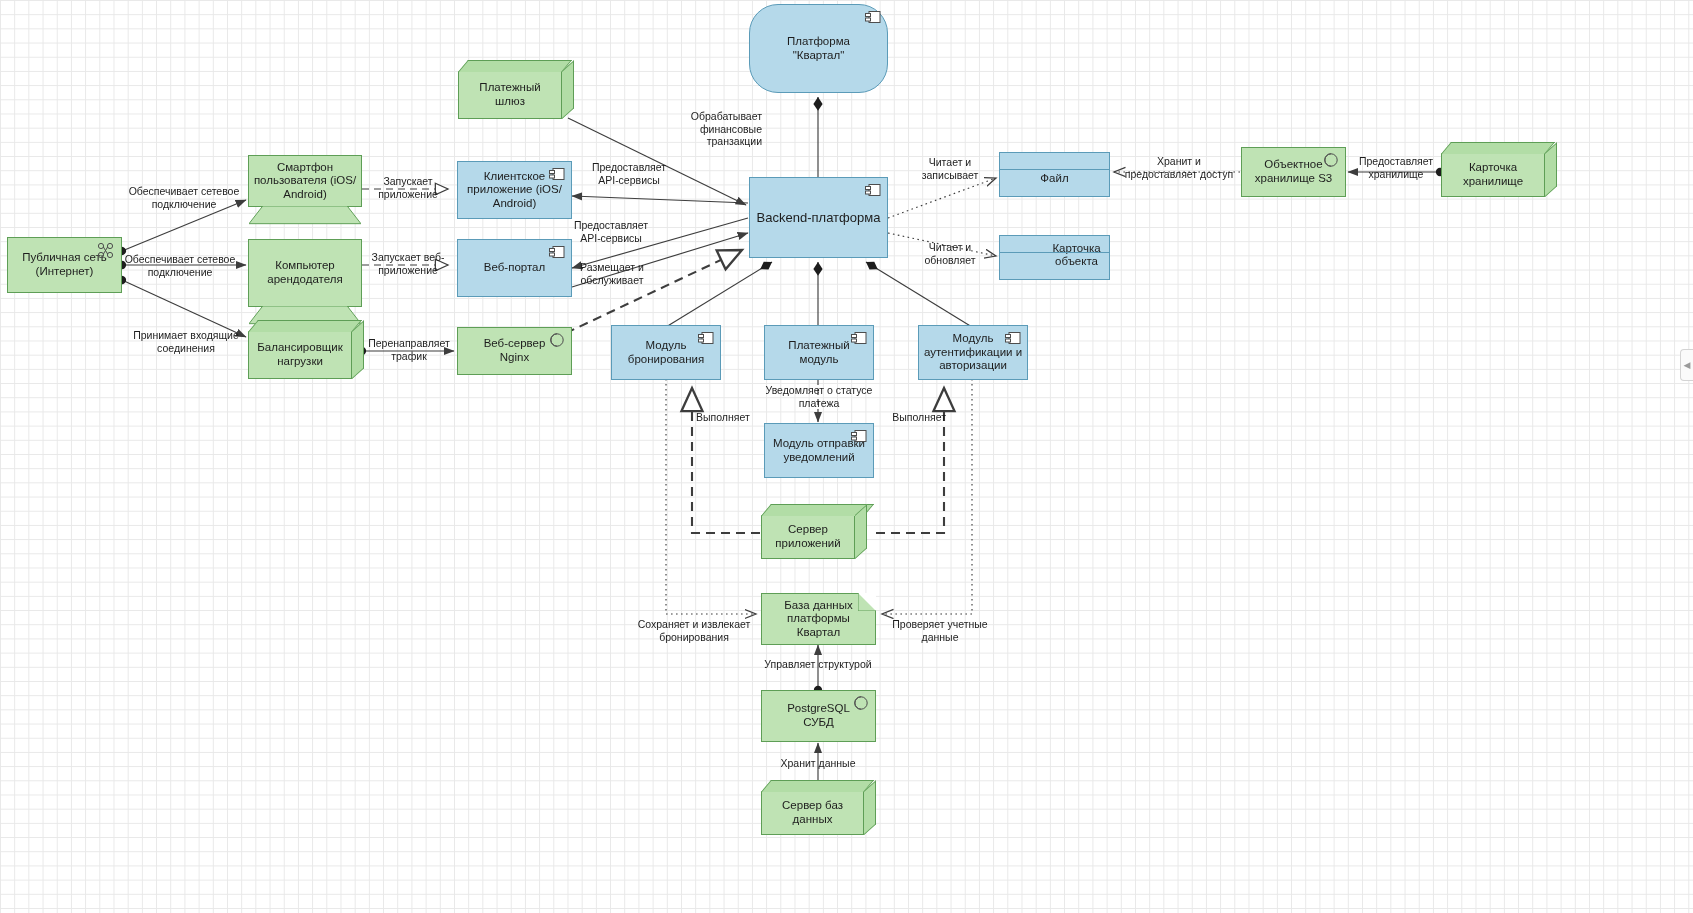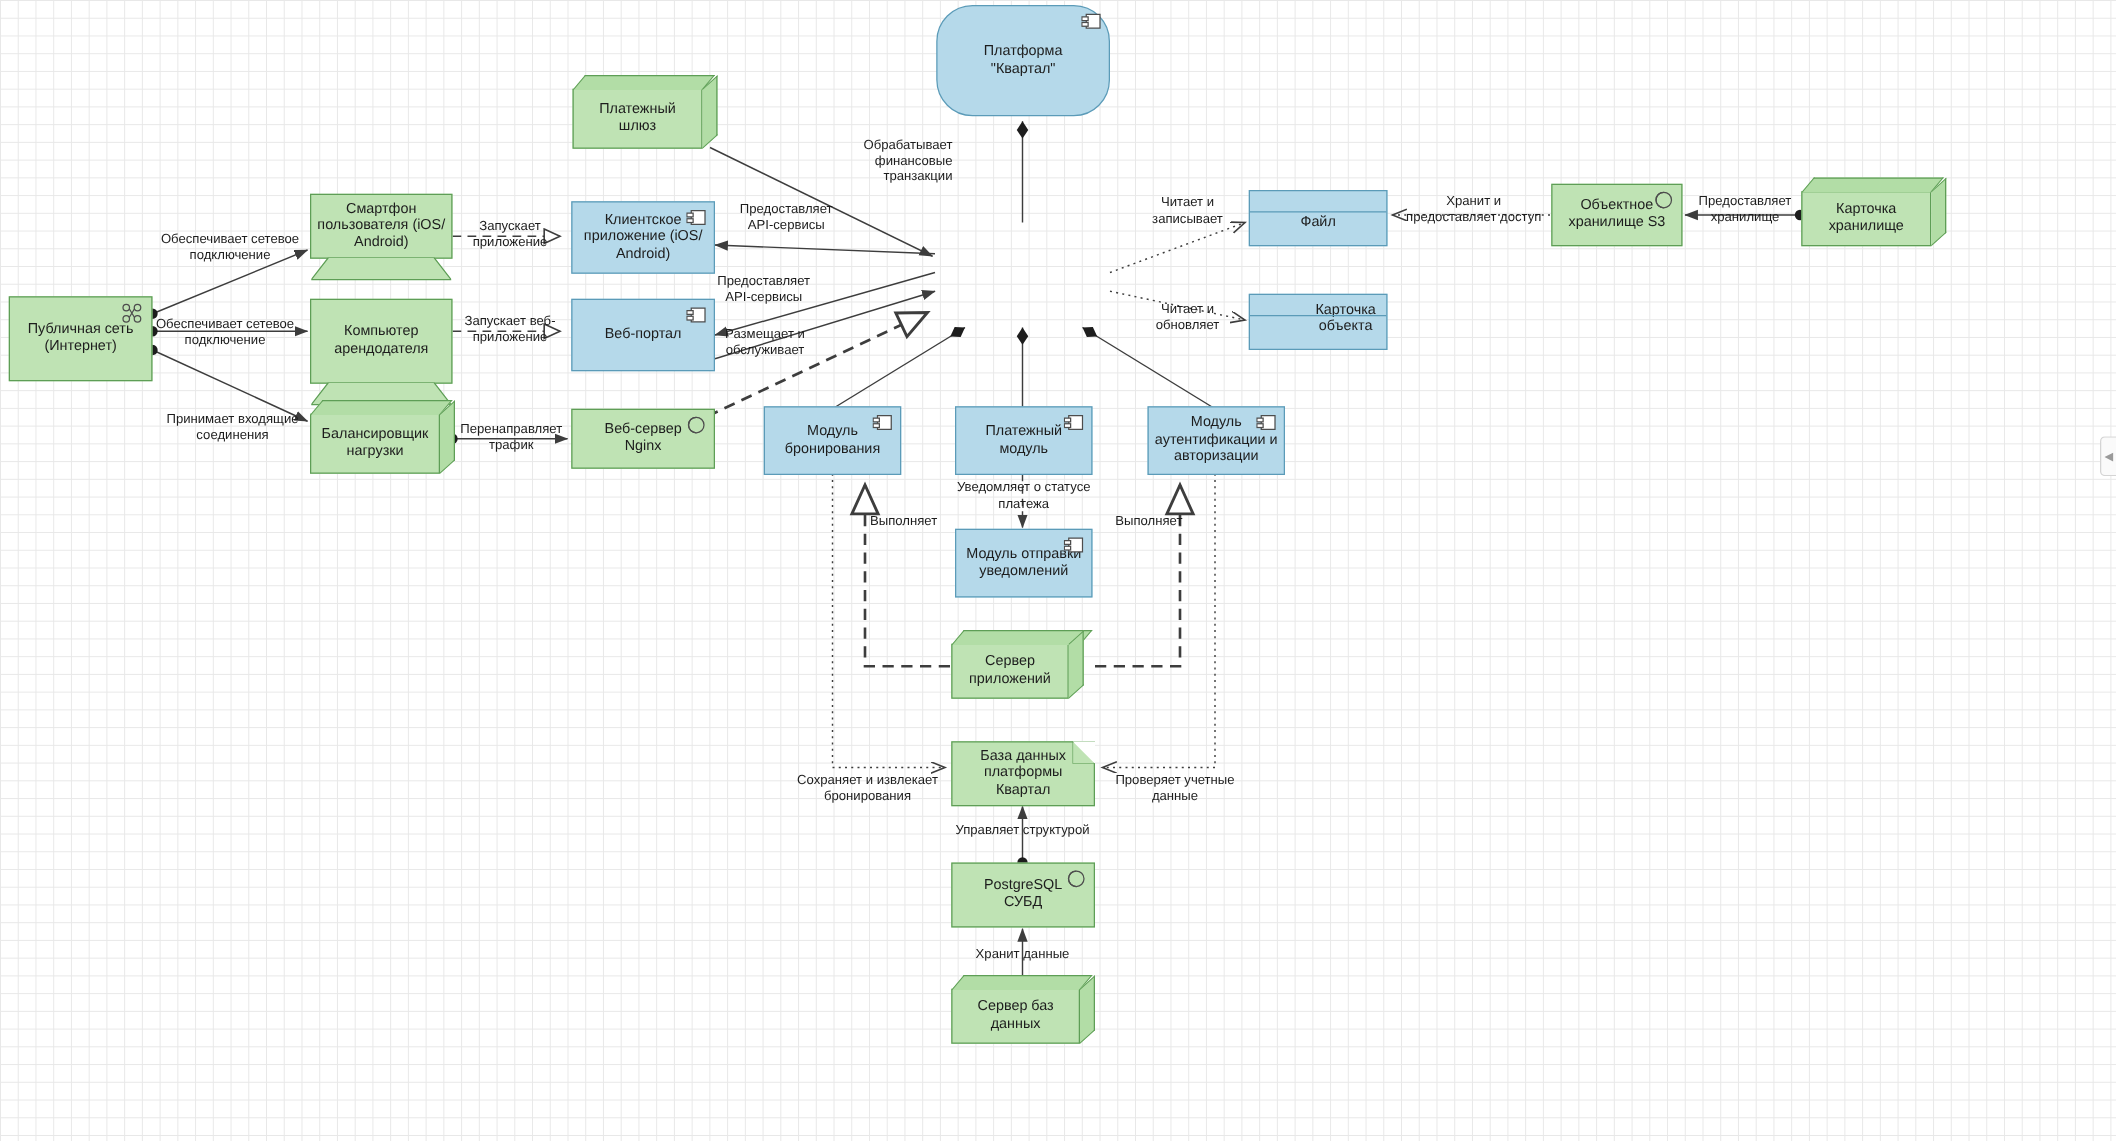--- a/index.html
+++ b/index.html
@@ -202,21 +202,21 @@
       <path d="M666,379 L666,614 L756,614" stroke-dasharray="1.6,3.4" marker-end="url(#arrowOpen)"></path>
 
       <path d="M972,379 L972,614 L882,614" stroke-dasharray="1.6,3.4" marker-end="url(#arrowOpen)"></path>
 
       <path d="M818,690 L818,645" marker-start="url(#ballStart)" marker-end="url(#arrowFilled)"></path>
 
       <path d="M818,790 L818,743" marker-start="url(#ballStart)" marker-end="url(#arrowFilled)"></path>
     </g>
   </svg>
 
-  <div class="node green-rect" style="left:7px;top:237px;width:115px;height:68px;">
+  <div class="node green-rect" style="left:7px;top:237px;width:115px;height:56px;">
     <span class="ico-net">
       <svg viewBox="0 0 19 17">
           <g fill="none" stroke="#4d4d4d" stroke-width="1">
             <circle cx="5" cy="4" r="2.6"></circle>
             <circle cx="14" cy="4" r="2.6"></circle>
             <circle cx="5" cy="13" r="2.6"></circle>
             <circle cx="14" cy="13" r="2.6"></circle>
             <path d="M7.4,5 L11.6,12 M11.6,5 L7.4,12"></path>
           </g>
         </svg>
@@ -307,20 +307,32 @@
             <rect x="4" y="1.5" width="11" height="11"></rect>
             <rect x="0.5" y="3.5" width="5" height="3"></rect>
             <rect x="0.5" y="8" width="5" height="3"></rect>
           </g>
         </svg>
     </span>
     <span class="lbl">Платформа
 "Квартал"</span>
   </div>
 
+  <div class="node comp big" style="left:749px;top:177px;width:139px;height:81px;">
+    <span class="ico-comp">
+      <svg viewBox="0 0 16 14">
+          <g fill="#fff" stroke="#4d4d4d" stroke-width="1">
+            <rect x="4" y="1.5" width="11" height="11"></rect>
+            <rect x="0.5" y="3.5" width="5" height="3"></rect>
+            <rect x="0.5" y="8" width="5" height="3"></rect>
+          </g>
+        </svg>
+    </span>
+    <span class="lbl">Backend-платформа</span>
+  </div>
 
   <div class="node classbox" style="left:999px;top:152px;width:111px;height:45px;">
     <span class="hdr"></span>
     <span class="lbl">Файл</span>
   </div>
 
   <div class="node classbox" style="left:999px;top:235px;width:111px;height:45px;padding-left:44px;">
     <span class="hdr"></span>
     <span class="lbl">Карточка объекта</span>
   </div>

